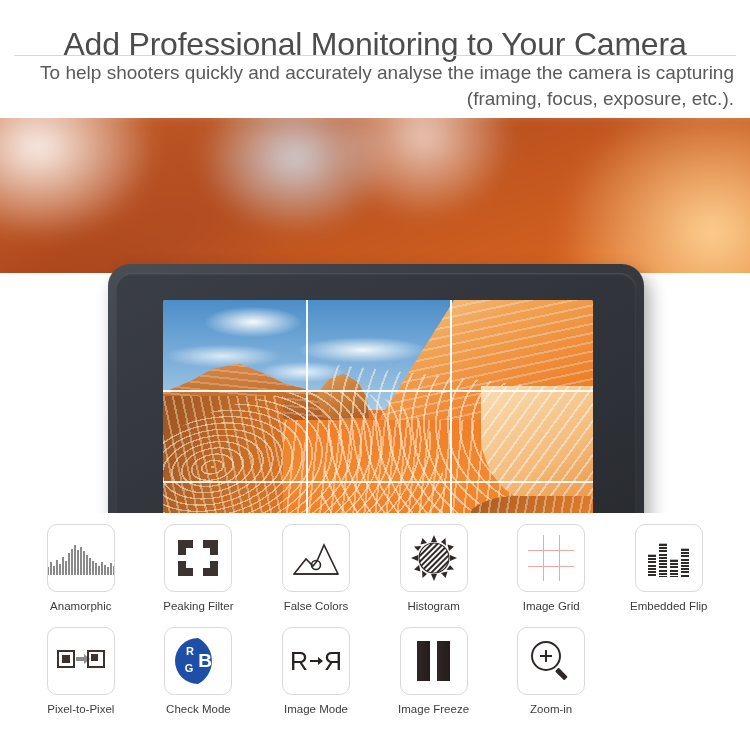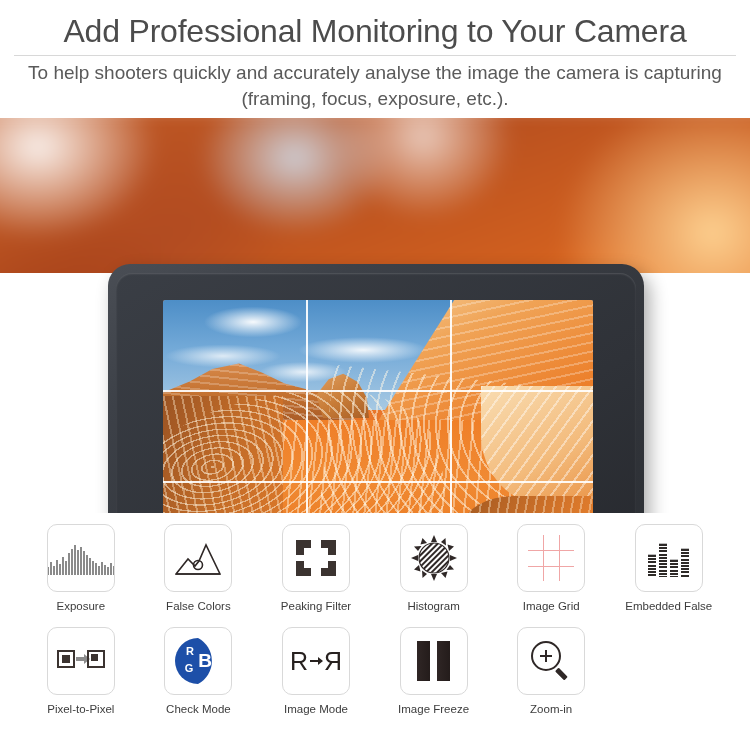--- a/index.html
+++ b/index.html
@@ -16,41 +16,41 @@
   
   .header {
     position: absolute;
     left: 0; top: 0;
     width: 750px; height: 118px;
     background: #ffffff;
     box-sizing: border-box;
   }
   .title {
     position: absolute;
-    left: 0; top: 11px;
+    left: 0; top: 24px;
     width: 750px;
     text-align: center;
     font-size: 32px;
     line-height: 40px;
     font-weight: 400;
     color: #4c4c4c;
     letter-spacing: -0.2px;
     white-space: nowrap;
   }
   .title-rule {
     position: absolute;
     left: 14px; top: 55px;
     width: 722px; height: 1px;
     background: #d8d8d8;
   }
   .subtitle {
     position: absolute;
     left: 16px; top: 60px;
     width: 718px;
-    text-align: center;
+    text-align: right;
     font-size: 19px;
     line-height: 26px;
     font-weight: 400;
     color: #5a5a5a;
   }
 
   
   .hero {
     position: absolute;
     left: 0; top: 118px;
@@ -470,48 +470,48 @@
             <span style="height: 14px;"></span>
             <span style="height: 12px;"></span>
             <span style="height: 9px;"></span>
             <span style="height: 13px;"></span>
             <span style="height: 10px;"></span>
             <span style="height: 8px;"></span>
             <span style="height: 12px;"></span>
             <span style="height: 9px;"></span>
           </div>
       </div>
-      <div class="feat-label">Exposure</div>
-    </div>
-
-    <div class="feat">
-      <div class="feat-tile">
-        <svg width="46" height="38" viewBox="0 0 46 38">
-          <path d="M1 35 L13 20 L20 27 L24 22 L31 6 L45 35 Z" fill="none" stroke="#2f2827" stroke-width="1.6"></path>
-          <path d="M1 35 L45 35" stroke="#2f2827" stroke-width="1.6" fill="none"></path>
-          <circle cx="23" cy="26" r="4.5" fill="none" stroke="#2f2827" stroke-width="1.6"></circle>
-        </svg>
-      </div>
-      <div class="feat-label">False Colors</div>
+      <div class="feat-label">Anamorphic</div>
     </div>
 
     <div class="feat">
       <div class="feat-tile">
         <div class="ico-peak">
           <i class="pk-tl-h"></i>
             <i class="pk-tl-v"></i>
           <i class="pk-tr-h"></i>
             <i class="pk-tr-v"></i>
           <i class="pk-bl-h"></i>
             <i class="pk-bl-v"></i>
           <i class="pk-br-h"></i>
             <i class="pk-br-v"></i>
         </div>
       </div>
       <div class="feat-label">Peaking Filter</div>
+    </div>
+
+    <div class="feat">
+      <div class="feat-tile">
+        <svg width="46" height="38" viewBox="0 0 46 38">
+          <path d="M1 35 L13 20 L20 27 L24 22 L31 6 L45 35 Z" fill="none" stroke="#2f2827" stroke-width="1.6"></path>
+          <path d="M1 35 L45 35" stroke="#2f2827" stroke-width="1.6" fill="none"></path>
+          <circle cx="23" cy="26" r="4.5" fill="none" stroke="#2f2827" stroke-width="1.6"></circle>
+        </svg>
+      </div>
+      <div class="feat-label">False Colors</div>
     </div>
 
     <div class="feat">
       <div class="feat-tile">
         <svg width="46" height="46" viewBox="0 0 46 46">
           <defs>
             <pattern id="zebra" width="4" height="4" patternUnits="userSpaceOnUse" patternTransform="rotate(45)">
               <rect width="2" height="4" fill="#2f2827"></rect>
               <rect x="2" width="2" height="4" fill="#ffffff"></rect>
             </pattern>
@@ -550,21 +550,21 @@
 
     <div class="feat">
       <div class="feat-tile">
         <div class="ico-audio" id="audio-bars">
             <span style="height: 22px;"></span>
             <span style="height: 33px;"></span>
             <span style="height: 17px;"></span>
             <span style="height: 28px;"></span>
           </div>
       </div>
-      <div class="feat-label">Embedded False</div>
+      <div class="feat-label">Embedded Flip</div>
     </div>
   </div>
 
   <div class="feat-row row2">
 
     <div class="feat">
       <div class="feat-tile">
         <div class="ico-p2p">
           <div class="p2p-box left">
               <span class="dot"></span>

